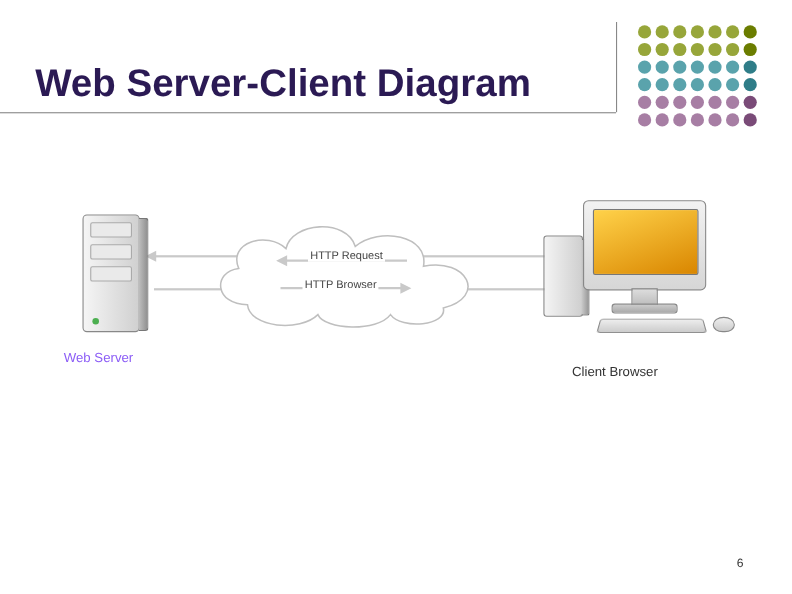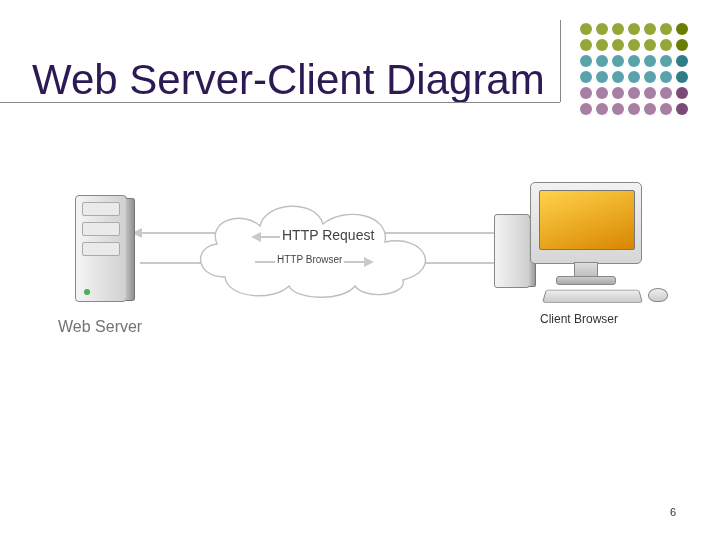--- a/index.html
+++ b/index.html
@@ -14,22 +14,22 @@
   }
   .slide {
     width: 720px;
     height: 540px;
     position: relative;
   }
   .title-text {
     position: absolute;
     left: 32px;
     top: 56px;
-    font-size: 42px;
-    font-weight: normal;
+    font-size: 35px;
+    font-weight: bold;
     color: #2b1a54;
   }
   .title-underline {
     position: absolute;
     left: 0;
     top: 102px;
     width: 560px;
     height: 1px;
     background: #888;
   }
@@ -105,43 +105,43 @@
     left: 8px;
     width: 6px;
     height: 6px;
     background: #4caf50;
     border-radius: 50%;
   }
   .server-label {
     position: absolute;
     left: 18px;
     top: 138px;
-    font-size: 16px;
-    color: #737373;
+    font-size: 12px;
+    color: #8b5cf6;
   }
   
   .cloud-area {
     position: absolute;
     left: 145px;
     top: 12px;
     width: 260px;
     height: 108px;
   }
   .cloud-svg {
     position: absolute;
     left: 0;
     top: 0;
     width: 260px;
     height: 108px;
   }
   .req-label {
     position: absolute;
     left: 95px;
     top: 35px;
-    font-size: 14px;
+    font-size: 10px;
     color: #444;
     background:#fff;
     padding:0 2px;
   }
   .resp-label {
     position: absolute;
     left: 90px;
     top: 62px;
     font-size: 10px;
     color: #444;
@@ -248,24 +248,23 @@
     top: 108px;
     width: 18px;
     height: 12px;
     background: linear-gradient(#eee,#ccc);
     border: 1px solid #888;
     border-radius: 50% 50% 45% 45%;
   }
   .client-label {
     position: absolute;
     left: 480px;
-    top: 132px;
+    top: 151px;
     font-size: 12px;
     color: #333;
-    margin-left: 20px;
   }
 
   .page-num {
     position: absolute;
     right: 44px;
     bottom: 22px;
     font-size: 11px;
     color: #333;
   }
 </style>

